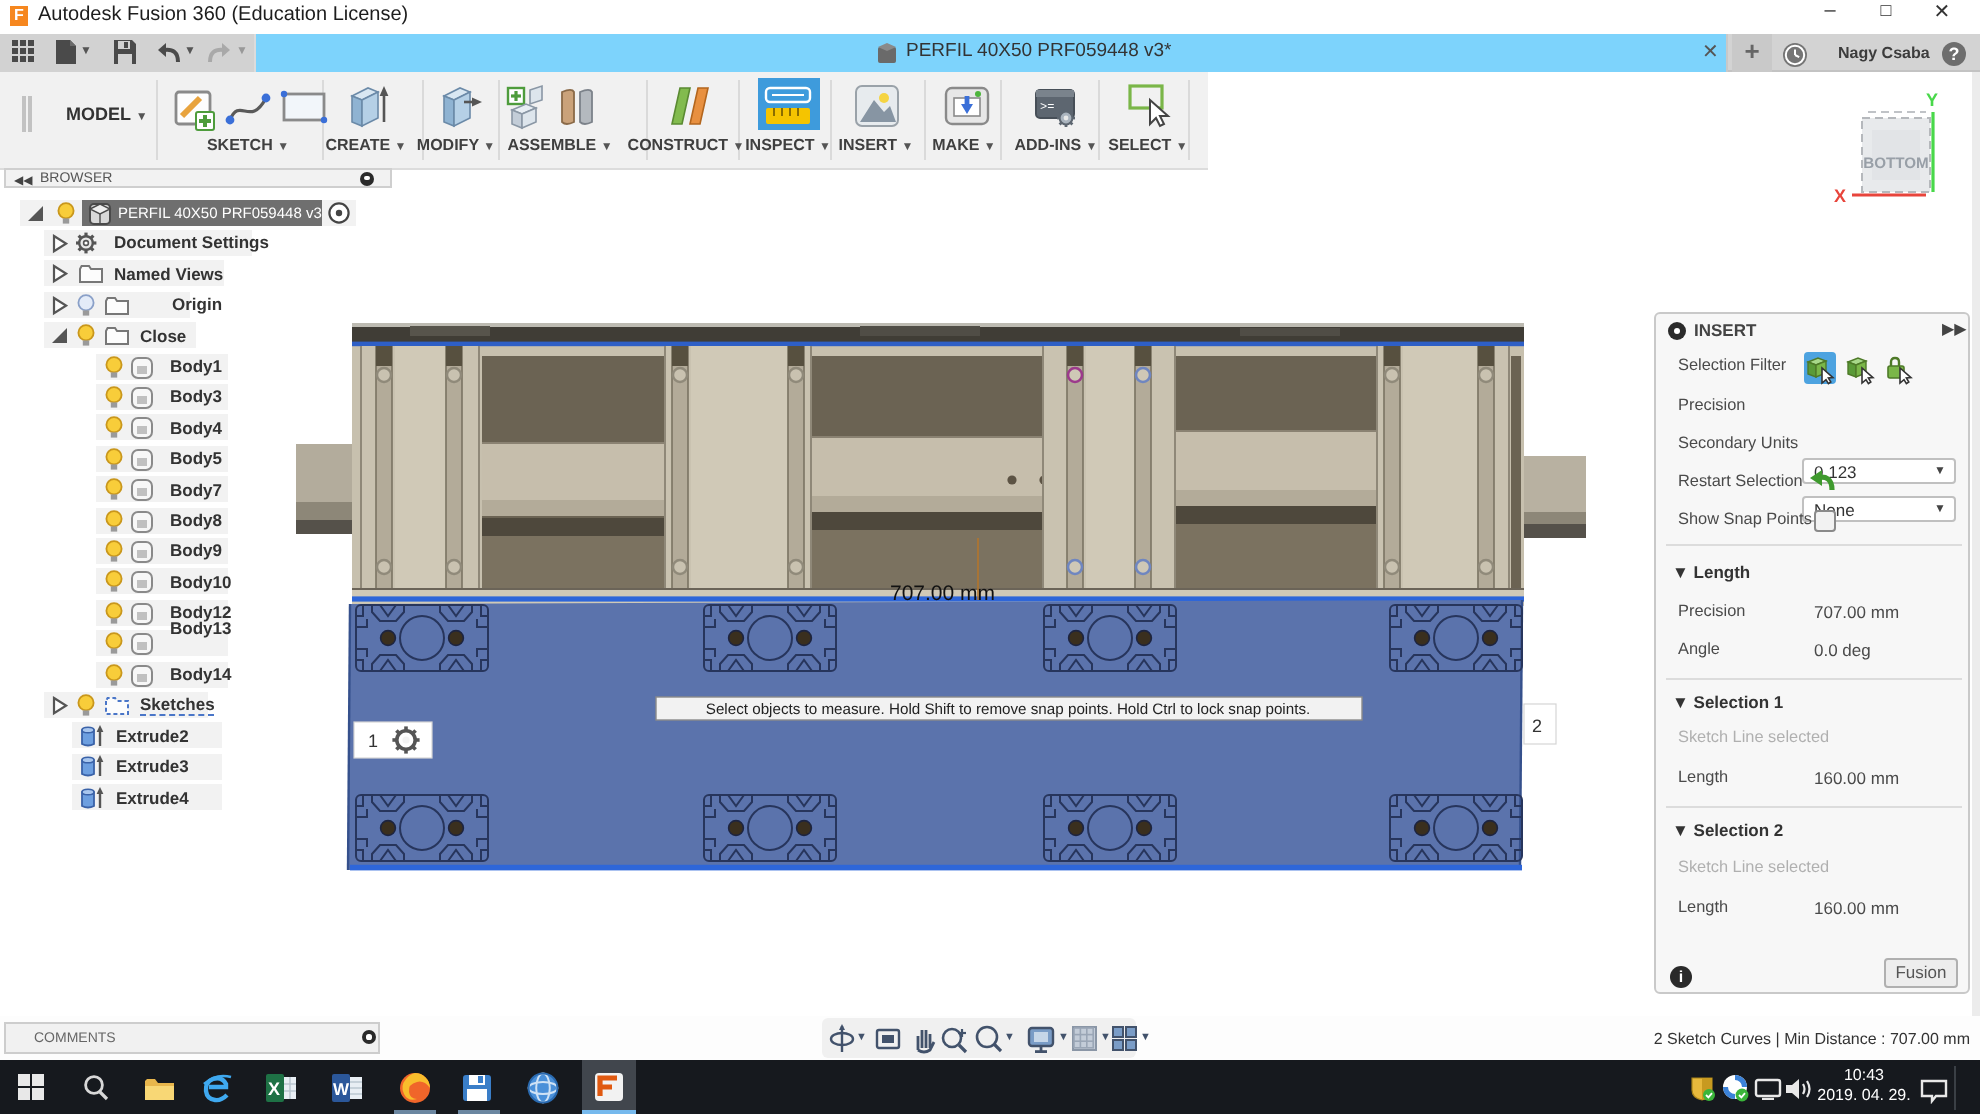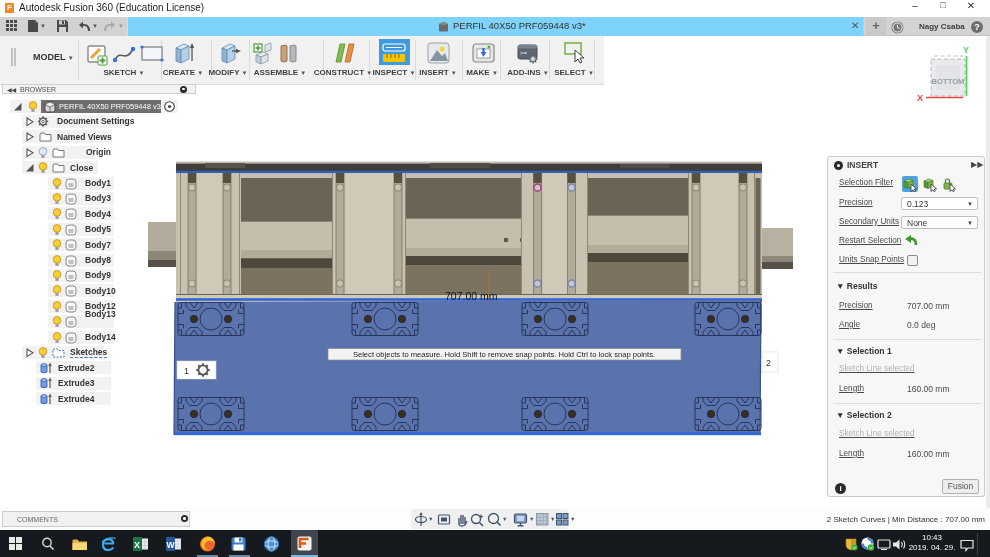--- a/index.html
+++ b/index.html
@@ -25,26 +25,26 @@
 .tlabel { position:absolute; top:32px; font-size:8px; font-weight:bold; color:#3f3f3f; text-align:center; white-space:nowrap; }
 .tdiv { position:absolute; top:4px; width:1px; height:40px; background:#dadada; }
 .caret { color:#555; font-size:6px; }
 
 #browser { position:absolute; left:0; top:84px; width:220px; z-index:5; }
 #bheader { position:absolute; left:2px; top:0px; width:194px; height:10px; background:#f2f2f2; border:1px solid #cfcfcf; font-size:7px; color:#555; }
 .brow { position:absolute; height:13px; background:rgba(241,241,241,0.92); }
 .btext { position:absolute; font-size:8.5px; color:#333; top:1px; white-space:nowrap;font-weight:bold; }
 
 #measure { position:absolute; left:827px; top:156px; width:158px; height:341px; background:#f7f7f7; border:1px solid #c9c9c9; border-radius:3px; z-index:6; font-size:8.5px; color:#444; }
-.mlabel { position:absolute; left:11px; font-size:8.2px; color:#4a4a4a;text-decoration:underline; }
+.mlabel { position:absolute; left:11px; font-size:8.2px; color:#4a4a4a; }
 .mval { position:absolute; left:79px; font-size:8.5px; color:#4a4a4a; }
 .msec { position:absolute; left:8px; font-size:8.5px; font-weight:bold; color:#333; }
 .msep { position:absolute; left:5px; width:148px; height:1px; background:#dcdcdc; }
 .gray { color:#b0b0b0; }
-.dropdown { position:absolute; left:73px; width:77px; height:13px; background:#fff; border:1px solid #c0c0c0; border-radius:2px; font-size:8.5px; color:#333; padding:1px 0 0 5px; }
+.dropdown { position:absolute; left:73px; width:77px; height:13px; background:#fff; border:1px solid #c0c0c0; border-radius:2px; font-size:8.5px; color:#333; padding:1px 0 0 5px;margin-top:32px; }
 .ddarrow { position:absolute; right:4px; top:3px; font-size:6px; color:#444; }
 
 #statusrow { position:absolute; left:0; top:508px; width:990px; height:22px; background:#fdfdfd; }
 #comments { position:absolute; left:2px; top:3px; width:188px; height:16px; background:#f1f1f1; border:1px solid #cdcdcd; font-size:7px; color:#666; }
 #navbar { position:absolute; left:411px; top:1px; width:157px; height:20px; background:#f0f0f0; border-radius:3px; }
 #stattext { position:absolute; right:5px; top:7px; font-size:8px; font-weight:normal; color:#333; }
 
 #taskbar { position:absolute; left:0; top:530px; width:990px; height:27px; background:#16191e; }
 #traytime { position:absolute; left:908px; top:3px; width:48px; text-align:center; color:#fff; font-size:8px; line-height:10px; }
 </style>
@@ -817,24 +817,24 @@
       </svg>
 <div class="mlabel" style="top:41px">Precision</div>
 <div class="dropdown" style="top:40px">0.123<span class="ddarrow">▼</span></div>
 <div class="mlabel" style="top:60px">Secondary Units</div>
 <div class="dropdown" style="top:59px">None<span class="ddarrow">▼</span></div>
 <div class="mlabel" style="top:79px">Restart Selection</div>
 <svg class="abs" style="left:76px;top:77px" width="15" height="14">
         <path d="M4 5 Q12 3 12 11" fill="none" stroke="#3f9a2e" stroke-width="2.6"></path>
         <polygon points="1,5 7,1 7,9" fill="#3f9a2e"></polygon>
       </svg>
-<div class="mlabel" style="top:98px">Units Snap Points</div>
+<div class="mlabel" style="top:98px">Show Snap Points</div>
 <div class="abs" style="left:79px;top:98px;width:11px;height:11px;background:#f2f2f2;border:1px solid #8a8a8a;border-radius:2px"></div>
 <div class="msep" style="top:115px"></div>
-<div class="msec" style="top:124px">▼ Results</div>
+<div class="msec" style="top:124px">▼ Length</div>
 <div class="mlabel" style="top:144px">Precision</div>
 <div class="mval" style="top:144px">707.00 mm</div>
 <div class="mlabel" style="top:163px">Angle</div>
 <div class="mval" style="top:163px">0.0 deg</div>
 <div class="msep" style="top:182px"></div>
 <div class="msec" style="top:189px">▼ Selection 1</div>
 <div class="mlabel" style="top:207px"><span class="gray">Sketch Line selected</span></div>
 <div class="mlabel" style="top:227px">Length</div>
 <div class="mval" style="top:227px">160.00 mm</div>
 <div class="msep" style="top:246px"></div>

